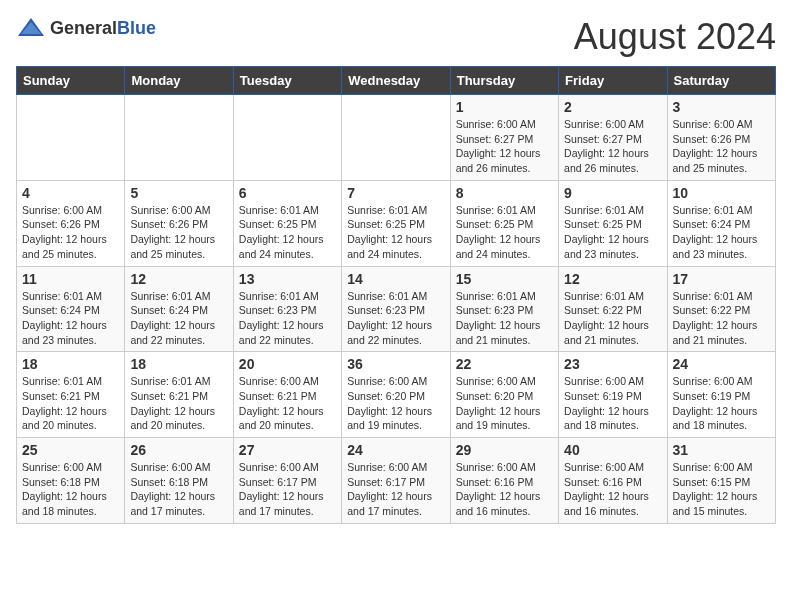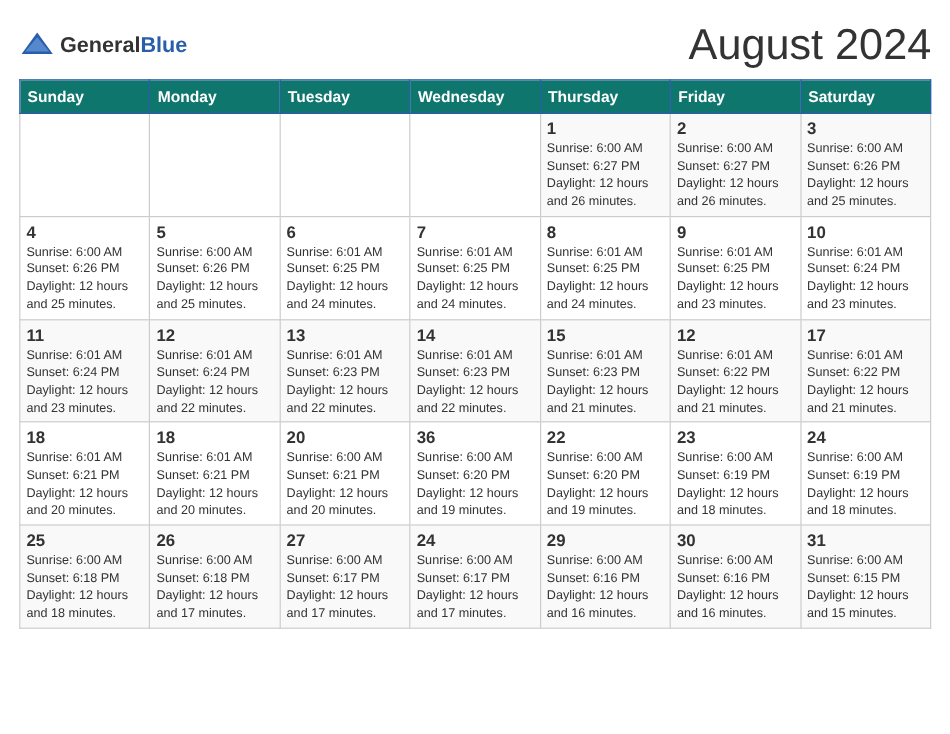--- a/index.html
+++ b/index.html
@@ -6,21 +6,21 @@
     body {
       font-family: Arial, sans-serif;
       background: #fff;
       width: 792px;
       min-height: 612px;
       padding: 16px;
     }
     .header {
       display: flex;
       justify-content: space-between;
-      align-items: center;
+      align-items: flex-start;
       margin-bottom: 8px;
     }
     .logo {
       display: flex;
       align-items: center;
       gap: 4px;
     }
     .logo-text-general {
       font-size: 18px;
       font-weight: bold;
@@ -47,21 +47,21 @@
     .location-title {
       font-size: 16px;
       color: #555;
     }
     .calendar-table {
       width: 100%;
       border-collapse: collapse;
       table-layout: fixed;
     }
     .calendar-table thead tr th {
-      background-color: #0f766e;
+      background-color: #404040;
       color: #fff;
       text-align: left;
       padding: 6px 6px;
       font-size: 13px;
       border: 1px solid #2a5eaa;
     }
     .calendar-table tbody tr td {
       border: 1px solid #ccc;
       vertical-align: top;
       padding: 4px 5px;
@@ -328,21 +328,21 @@
 and 17 minutes.</div>
         </td>
         <td>
           <div class="day-number">29</div>
           <div class="day-info" style="white-space: pre-line;">Sunrise: 6:00 AM
 Sunset: 6:16 PM
 Daylight: 12 hours
 and 16 minutes.</div>
         </td>
         <td>
-          <div class="day-number">30</div>
+          <div class="day-number">40</div>
           <div class="day-info" style="white-space: pre-line;">Sunrise: 6:00 AM
 Sunset: 6:16 PM
 Daylight: 12 hours
 and 16 minutes.</div>
         </td>
         <td>
           <div class="day-number">31</div>
           <div class="day-info" style="white-space: pre-line;">Sunrise: 6:00 AM
 Sunset: 6:15 PM
 Daylight: 12 hours

